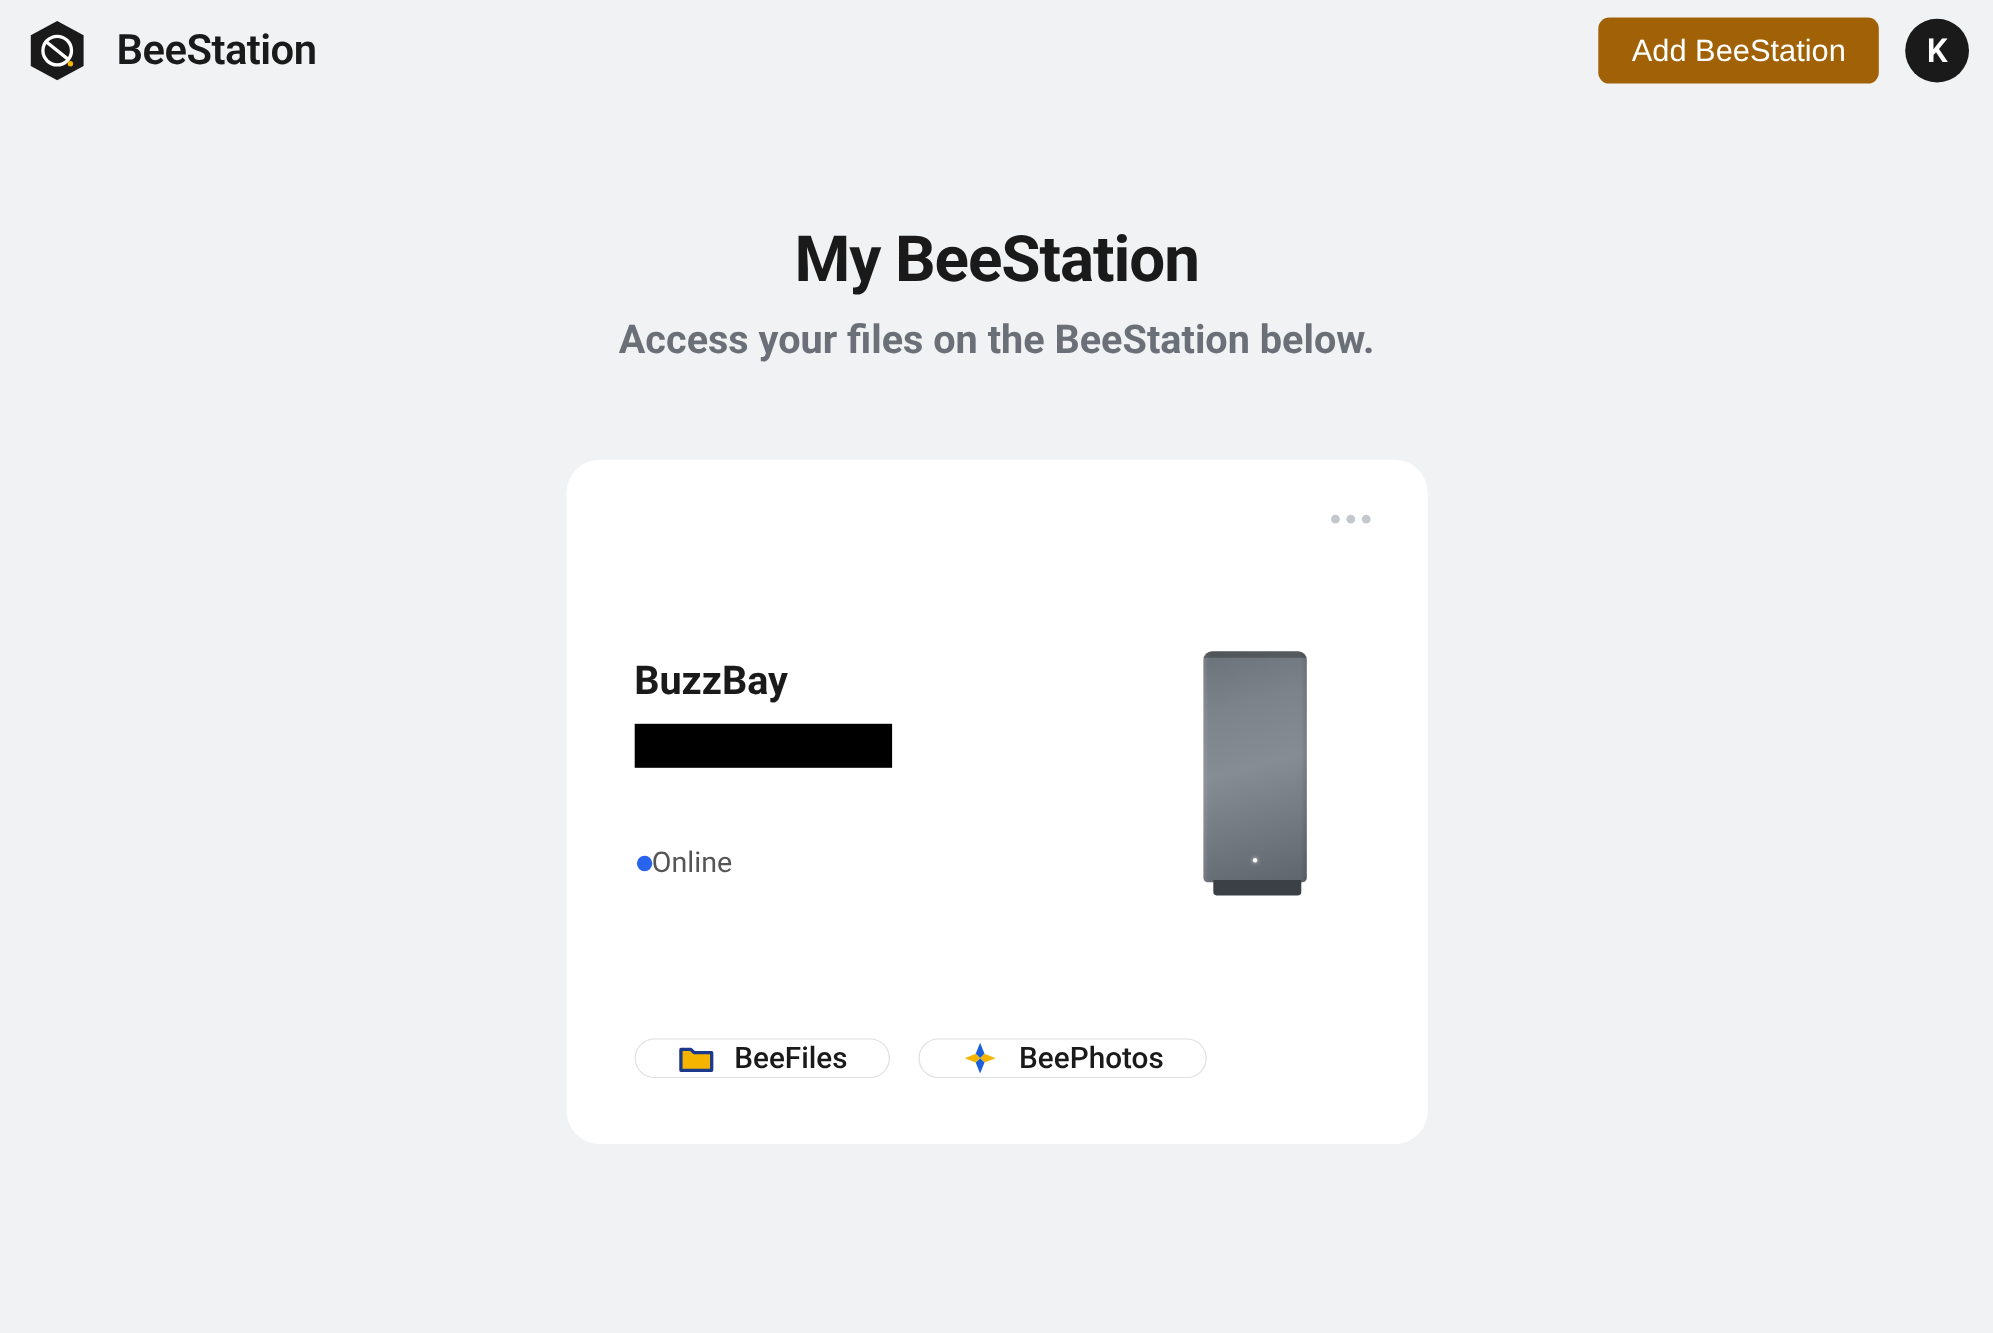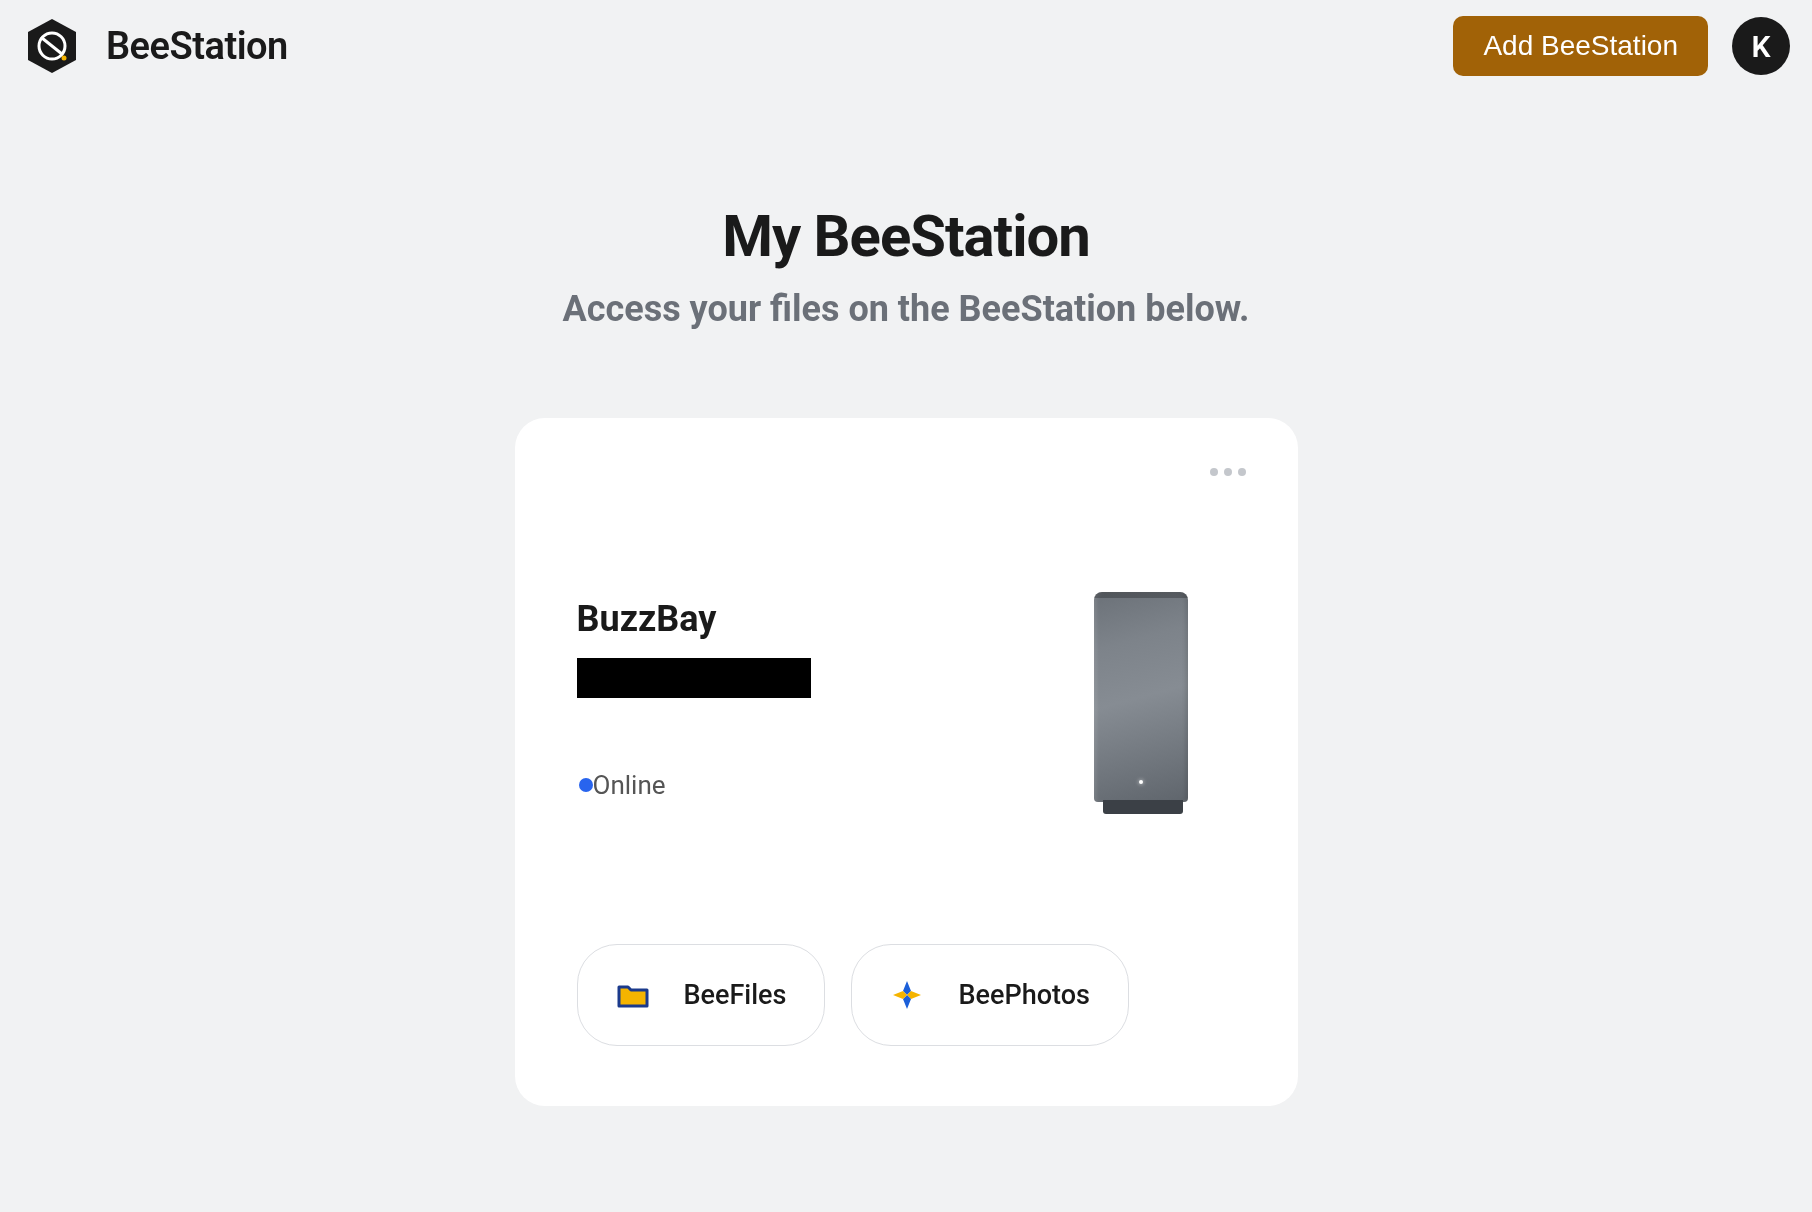--- a/index.html
+++ b/index.html
@@ -190,25 +190,25 @@
       border-radius: 0 0 3px 3px;
     }
     .apps {
       margin-top: 130px;
       display: flex;
       gap: 26px;
     }
     .app-btn {
       display: flex;
       align-items: center;
-      gap: 34px;
+      gap: 18px;
       background: #fff;
       border: 1.5px solid #dcdee2;
       border-radius: 40px;
-      padding: 33px 38px;
+      padding: 0 38px;
       cursor: pointer;
     }
     .app-icon {
       width: 34px;
       height: 34px;
       display: flex;
       align-items: center;
       justify-content: center;
     }
     .app-label {

